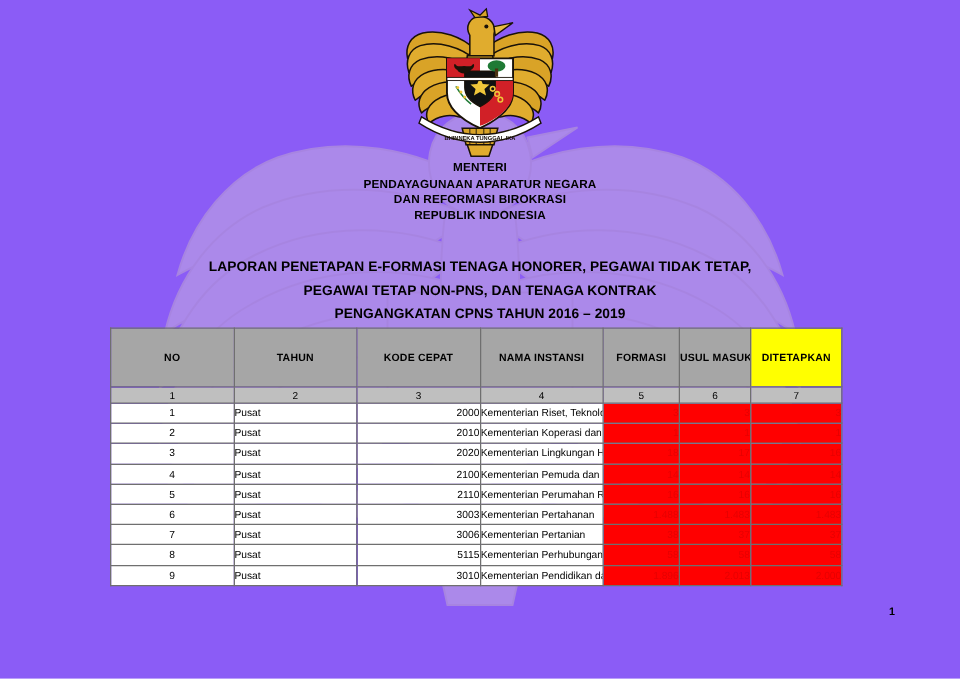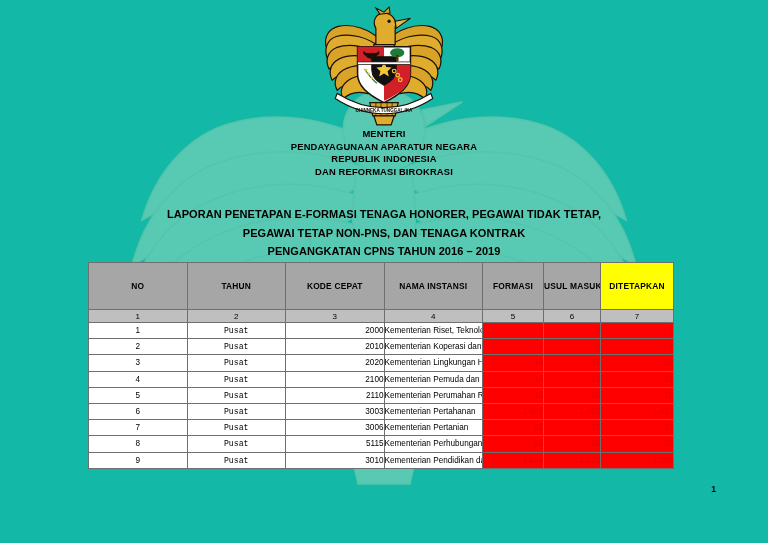--- a/index.html
+++ b/index.html
@@ -7,21 +7,21 @@
     padding: 0;
     background: #ffffff;
   }
   body {
     font-family: "Liberation Sans", sans-serif;
   }
   #page {
     position: relative;
     width: 768px;
     height: 543px;
-    background: #14b8a6;
+    background: #8b5cf6;
     overflow: hidden;
   }
 
   
   #watermark {
     position: absolute;
     left: 50%;
     top: 258px;
     transform: translate(-50%, -50%);
     width: 700px;
@@ -120,21 +120,21 @@
     vertical-align: middle;
   }
   
   tr.data td {
     background: #ffffff;
     height: 15.2px;
     vertical-align: middle;
     font-size: 8.2px;
   }
   td.c-no     { text-align: center; width: 42px; }
-  td.c-kanreg { text-align: center; padding-left: 7px; width: 45px; font-family: Liberation Mono, monospace; }
+  td.c-kanreg { text-align: left; padding-left: 7px; width: 45px; }
   td.c-kode   { text-align: right; padding-left: 7px; width: 47px; }
   td.c-nama   { text-align: left; padding-left: 5px; }
   td.c-num {
     text-align: right;
     padding-right: 6px;
     background: #ff0000 !important;
     color: #e60000;
   }
   th.w-formasi { width: 60px; margin-top: 48px; }
   th.w-usul    { width: 56px; }
@@ -267,22 +267,22 @@
 
     <g stroke="#1a1208" stroke-width="2.2">
       <path d="M28 172 C60 192 92 200 120 200 C148 200 180 192 212 172 L216 182 C182 204 148 212 120 212 C92 212 58 204 24 182 Z" fill="#ffffff"></path>
     </g>
     <text x="120" y="208" text-anchor="middle" font-family="Liberation Sans, sans-serif" font-size="9" font-weight="bold" fill="#1a1208">BHINNEKA TUNGGAL IKA</text>
   </svg>
 
   <div id="ministry-heading">
     <div>MENTERI</div>
     <div>PENDAYAGUNAAN APARATUR NEGARA</div>
+    <div>DAN REFORMASI BIROKRASI</div>
     <div>REPUBLIK INDONESIA</div>
-    <div>DAN REFORMASI BIROKRASI</div>
   </div>
 
   <div id="report-title">
     <div>LAPORAN PENETAPAN E-FORMASI TENAGA HONORER, PEGAWAI TIDAK TETAP,</div>
     <div>PEGAWAI TETAP NON-PNS, DAN TENAGA KONTRAK</div>
     <div>PENGANGKATAN CPNS TAHUN 2016 – 2019</div>
   </div>
 
   <div id="table-wrap">
     <table class="report">

